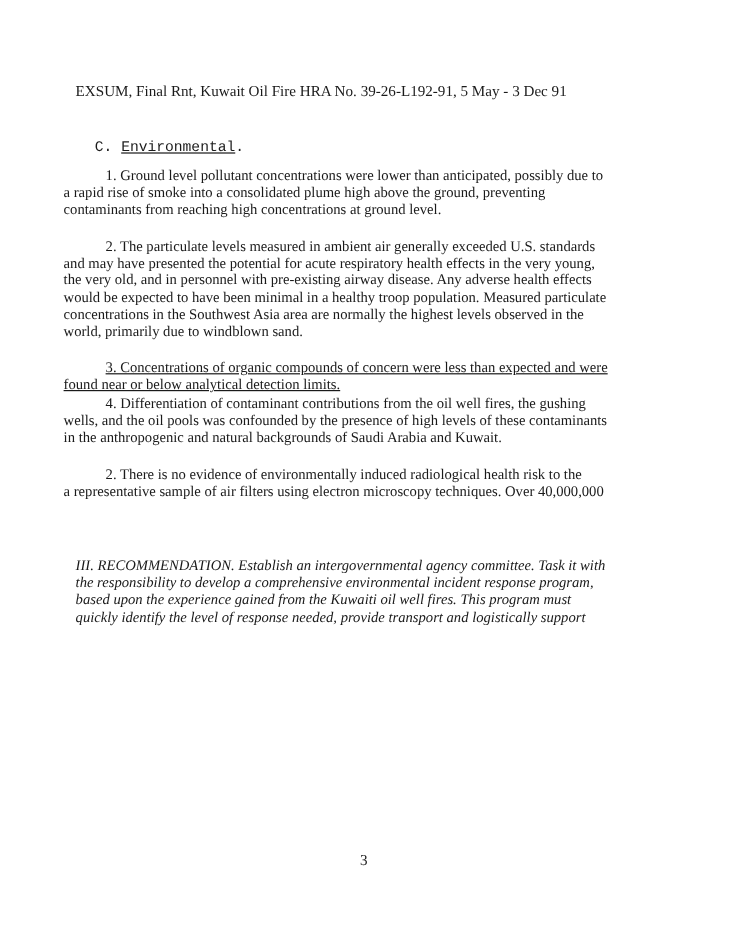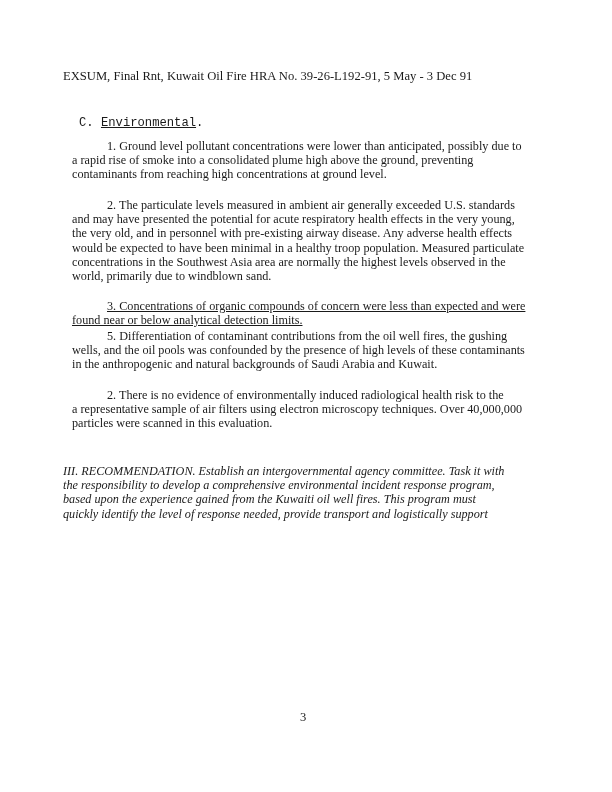--- a/index.html
+++ b/index.html
@@ -11,21 +11,21 @@
     }
     .header {
       position: absolute; left: 63px; top: 69px;
       font-size: 12.6px; white-space: nowrap;
     }
     .section-heading {
       position: absolute; left: 79px; top: 116px; white-space: nowrap; font-family: Liberation Mono, monospace;
     }
     .section-heading .ul { text-decoration: underline; }
     .para {
-      position: absolute; left: 72px; width: 490px;
+      position: absolute; left: 53px; width: 490px;
       line-height: 14.2px;
     }
     .line { display: block; white-space: nowrap; }
     .line.first { text-indent: 35px; }
     #p1 { top: 139px; }
     #p2 { top: 198px; }
     #p3 { top: 299px; text-decoration: underline; }
     #p4 { top: 329px; }
     #p5 { top: 388px; }
     #rec { top: 464px; left: 63px; font-style: italic; }
@@ -57,29 +57,28 @@
   <span class="line">concentrations in the Southwest Asia area are normally the highest levels observed in the</span>
   <span class="line">world, primarily due to windblown sand.</span>
 </div>
 
 <div class="para" id="p3">
   <span class="line first">3.  Concentrations of organic compounds of concern were less than expected and were</span>
   <span class="line">found near or below analytical detection limits.</span>
 </div>
 
 <div class="para" id="p4">
-  <span class="line first">5.  Differentiation of contaminant contributions from the oil well fires, the gushing</span>
+  <span class="line first">4.  Differentiation of contaminant contributions from the oil well fires, the gushing</span>
   <span class="line">wells, and the oil pools was confounded by the presence of high levels of these contaminants</span>
   <span class="line">in the anthropogenic and natural backgrounds of Saudi Arabia and Kuwait.</span>
 </div>
 
 <div class="para" id="p5">
   <span class="line first">2.  There is no evidence of environmentally induced radiological health risk to the</span>
   <span class="line">a representative sample of air filters using electron microscopy techniques.  Over 40,000,000</span>
-  <span class="line">particles were scanned in this evaluation.</span>
 </div>
 
 <div class="para" id="rec">
   <span class="line">III.  RECOMMENDATION.  Establish an intergovernmental agency committee. Task it with</span>
   <span class="line">the responsibility to develop a comprehensive environmental incident response program,</span>
   <span class="line">based upon the experience gained from the Kuwaiti oil well fires.  This program must</span>
   <span class="line">quickly identify the level of response needed,  provide transport and logistically support</span>
 </div>
 
 <div class="page-number">3</div>

